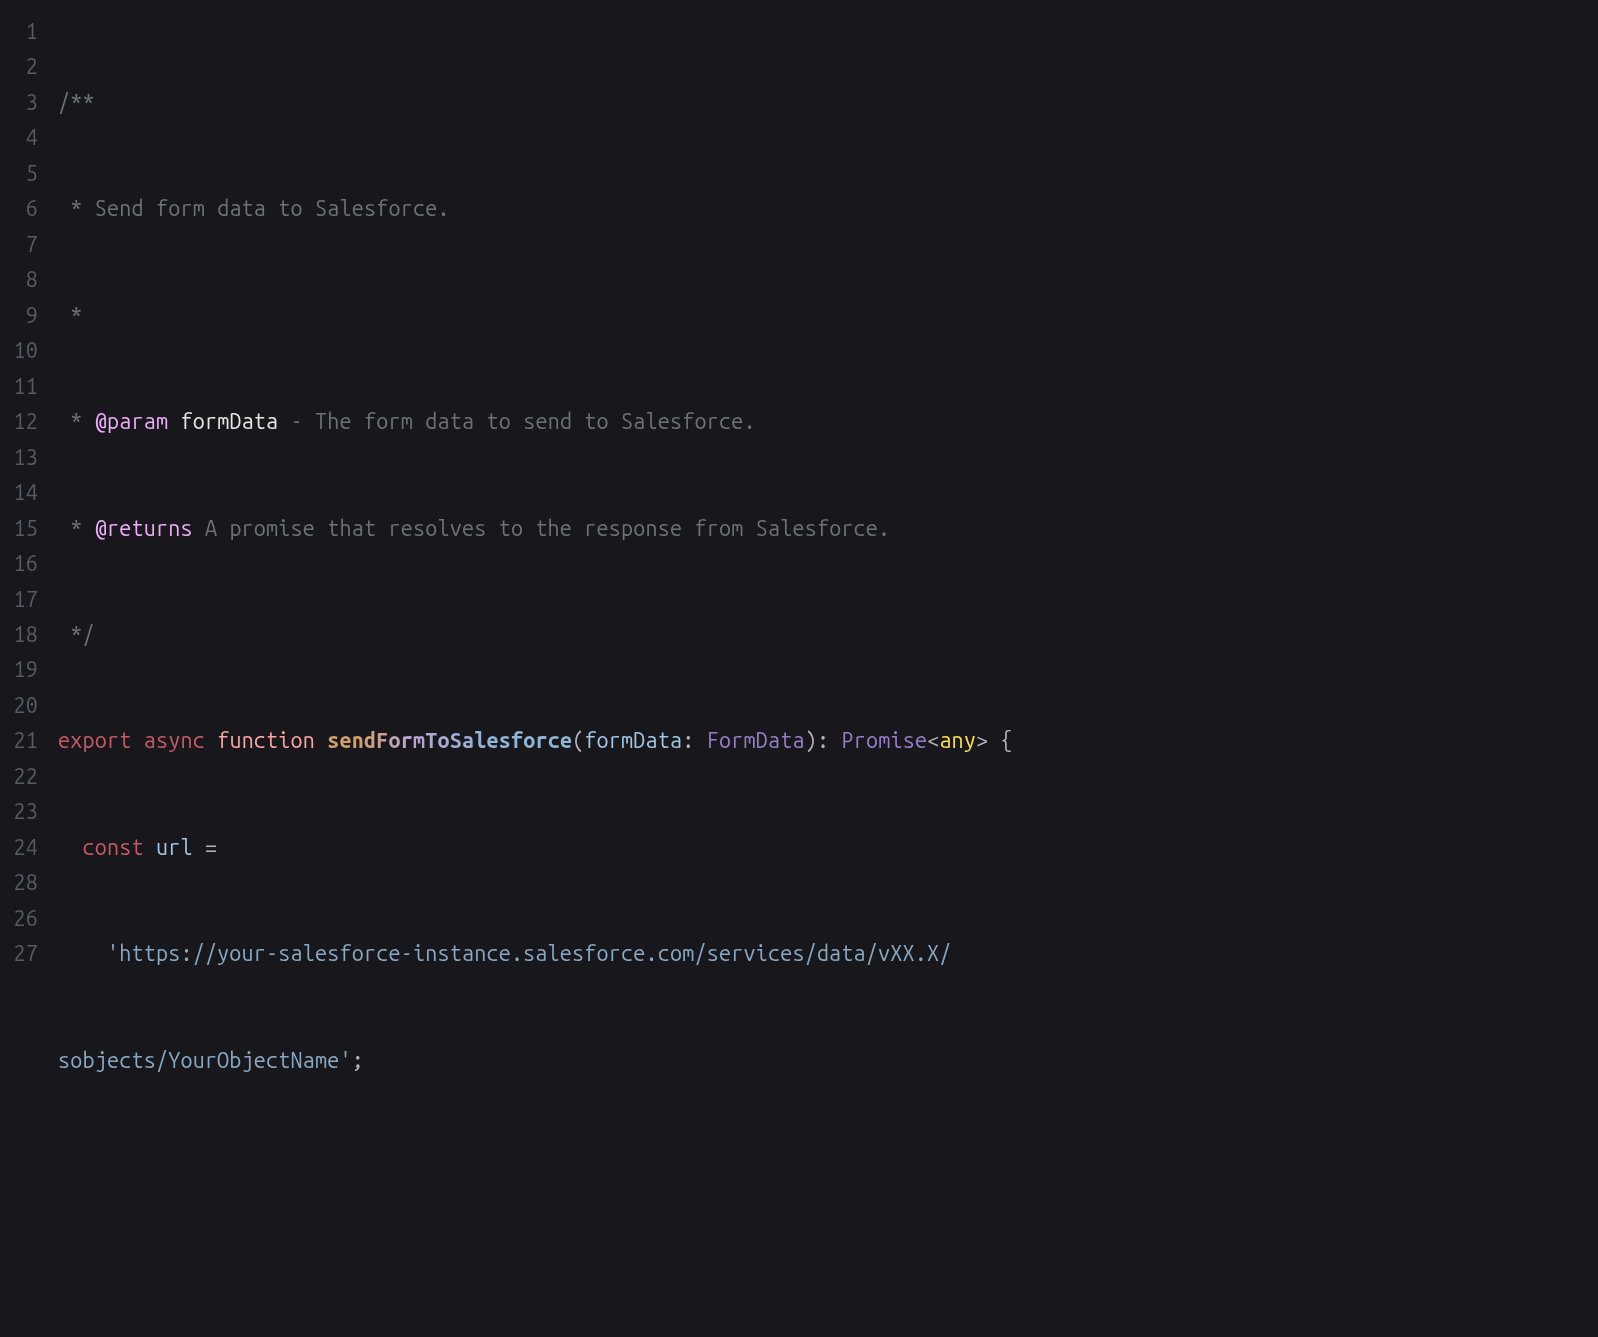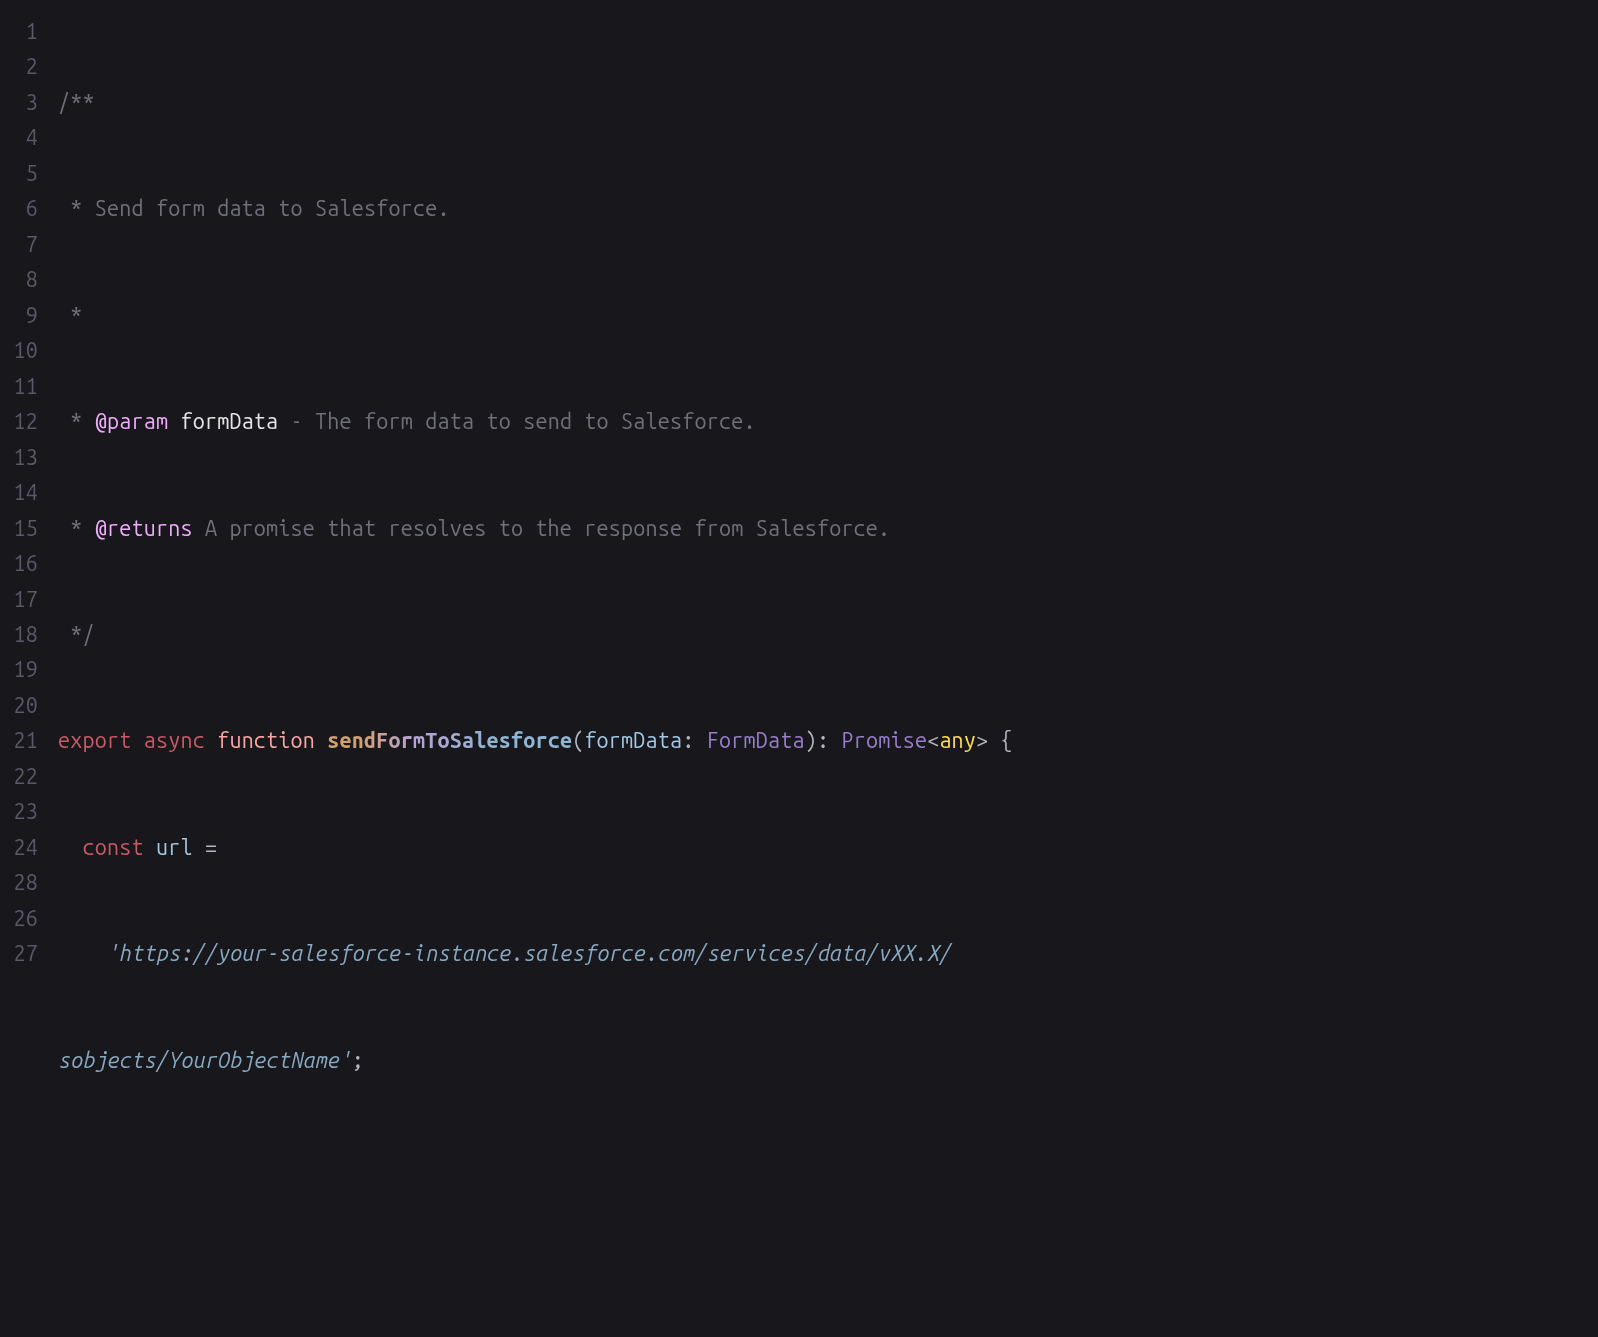--- a/index.html
+++ b/index.html
@@ -34,21 +34,21 @@
   .line { display: block; min-height: 1.65em; }
 
   
   .c-comment   { color: #707079; }
   .c-tag       { color: #f0abfc; }          
   .c-paramname { color: #e6e6e6; }
   .c-kw        { color: #c85a66; margin-top: 36px; }           
   .c-func      { color: #fca5a5; }
   .c-ident     { color: #a3c7e4; }           
   .c-type      { color: #9a7ecb; }
-  .c-str       { color: #88a9c3; font-style: italic; }           
+  .c-str       { color: #88a9c3; }           
   .c-punct     { color: #b6b6c0; }
   .c-op        { color: #b6b6c0; }
   .c-any       { color: #fde047; }
 
   
   .fnname {
     background: linear-gradient(90deg, #d4a06a 0%, #d4a06a 18%, #b8a2d4 38%, #8fb5d4 70%, #8fb5d4 100%);
     -webkit-background-clip: text;
     background-clip: text;
     color: transparent;

